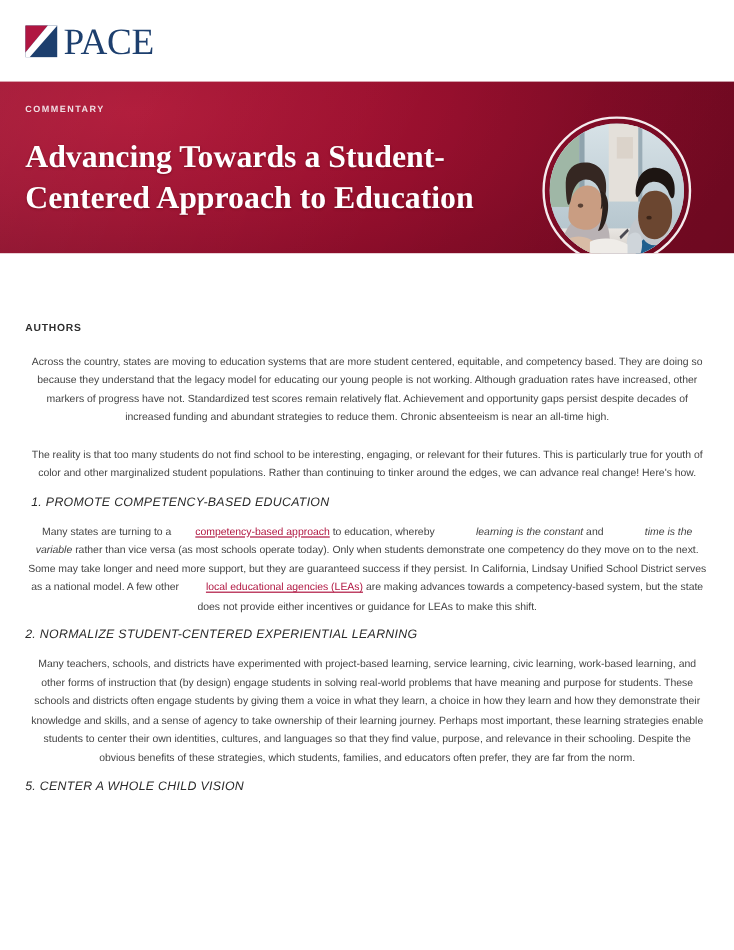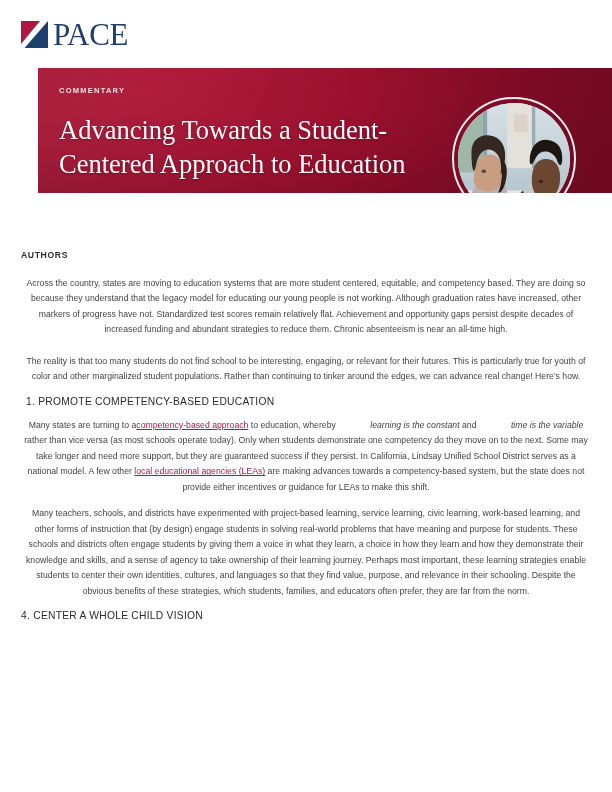--- a/index.html
+++ b/index.html
@@ -42,25 +42,24 @@
     font-size: 31px;
     line-height: 1;
     font-weight: normal;
     color: #1d3f6e;
     letter-spacing: -0.3px;
   }
 
   
   .hero {
     position: relative;
-    height: 125px;
+    height: 143px;
     background:
       radial-gradient(ellipse 85% 140% at 18% 18%, rgba(175,22,54,1) 0%, rgba(158,17,48,1) 38%, rgba(134,12,40,1) 75%, rgba(122,10,36,1) 100%);
     overflow: hidden;
-    margin-left: 38px;
   }
   .hero-sheen {
     position: absolute;
     inset: 0;
     background: linear-gradient(115deg, rgba(255,255,255,0.055) 0%, rgba(255,255,255,0.02) 32%, rgba(0,0,0,0.0) 55%, rgba(0,0,0,0.10) 100%);
     pointer-events: none;
   }
   .hero-inner {
     position: relative;
     padding: 18px 0 0 21px;
@@ -71,21 +70,21 @@
     font-size: 7.5px;
     letter-spacing: 1.25px;
     font-weight: bold;
     margin-bottom: 13px;
   }
   .hero-title {
     font-family: "Liberation Serif", serif;
     color: #ffffff;
     font-size: 26.5px;
     line-height: 1.29;
-    font-weight: normal;
+    font-weight: bold;
     max-width: 400px;
     text-shadow: 0 1px 2px rgba(80,0,16,0.45);
   }
 
   .hero-photo {
     position: absolute;
     right: 36px;
     top: 29px;
     width: 124px;
     height: 124px;
@@ -145,40 +144,42 @@
     line-height: 1.78;
     color: #444444;
     margin-top: 16px;
     text-align: center;
   }
   .body-text.tight { margin-top: 11px; }
 
   a.inline-link {
     color: #b01641;
     text-decoration: underline;
+    padding-left: 20px;
   }
   em { font-style: italic; padding-left: 32px; }
 
   .section-title {
     font-family: "Liberation Serif", serif;
     color: #1d3f6e;
     font-size: 17.5px;
     font-weight: bold;
     margin-top: 22px;
     margin-bottom: 2px;
     letter-spacing: 0.1px;
   }
   .subsection-title {
     font-size: 10.3px;
     color: #2b2b2b;
     font-weight: normal;
     letter-spacing: 0.25px;
     margin-top: 11px;
     margin-bottom: 1px;
     padding-left: 5px;
+    font-style: italic;
   }
   .subsection-title.flush { padding-left: 0; }
 </style>
 </head>
 <body>
 
 <div class="masthead">
   <div class="logo">
     <span class="logo-mark">
       <svg viewBox="0 0 27 27" class="photo-svg" aria-hidden="true">
@@ -248,16 +249,17 @@
   <div class="meta-label">AUTHORS</div>
 
 
   <p class="body-text">Across the country, states are moving to education systems that are more student centered, equitable, and competency based. They are doing so because they understand that the legacy model for educating our young people is not working. Although graduation rates have increased, other markers of progress have not. Standardized test scores remain relatively flat. Achievement and opportunity gaps persist despite decades of increased funding and abundant strategies to reduce them. Chronic absenteeism is near an all-time high.</p>
   <p class="body-text">The reality is that too many students do not find school to be interesting, engaging, or relevant for their futures. This is particularly true for youth of color and other marginalized student populations. Rather than continuing to tinker around the edges, we can advance real change! Here's how.</p>
 
 
   <h3 class="subsection-title">1. PROMOTE COMPETENCY-BASED EDUCATION</h3>
   <p class="body-text tight"><span>Many states are turning to a</span><a class="inline-link" href="#">competency-based approach</a><span> to education, whereby </span><em>learning is the constant</em><span> and </span><em>time is the variable</em><span> rather than vice versa (as most schools operate today). Only when students demonstrate one competency do they move on to the next. Some may take longer and need more support, but they are guaranteed success if they persist. In California, Lindsay Unified School District serves as a national model. A few other </span><a class="inline-link" href="#">local educational agencies (LEAs)</a><span> are making advances towards a competency-based system, but the state does not provide either incentives or guidance for LEAs to make this shift.</span></p>
 
+  <h3 class="subsection-title flush">2. NORMALIZE STUDENT-CENTERED EXPERIENTIAL LEARNING</h3>
   <p class="body-text tight">Many teachers, schools, and districts have experimented with project-based learning, service learning, civic learning, work-based learning, and other forms of instruction that (by design) engage students in solving real-world problems that have meaning and purpose for students. These schools and districts often engage students by giving them a voice in what they learn, a choice in how they learn and how they demonstrate their knowledge and skills, and a sense of agency to take ownership of their learning journey. Perhaps most important, these learning strategies enable students to center their own identities, cultures, and languages so that they find value, purpose, and relevance in their schooling. Despite the obvious benefits of these strategies, which students, families, and educators often prefer, they are far from the norm.</p>
 
-  <h3 class="subsection-title flush">4. CENTER A WHOLE CHILD VISION</h3>
+  <h3 class="subsection-title flush">5. CENTER A WHOLE CHILD VISION</h3>
 </div>
 
 </body></html>

